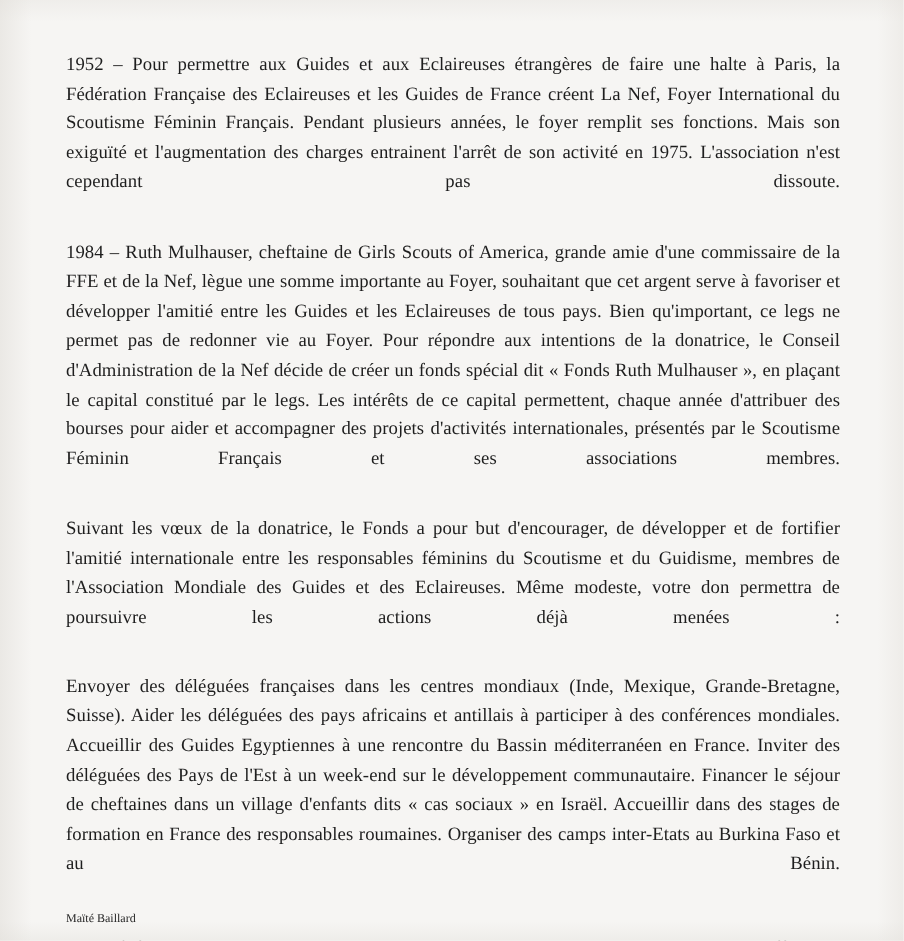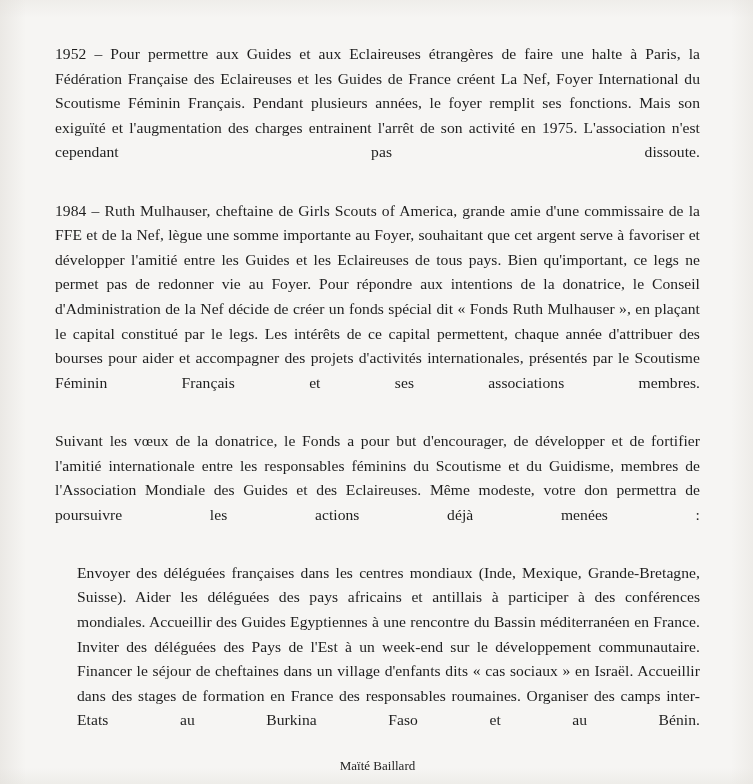--- a/index.html
+++ b/index.html
@@ -40,34 +40,33 @@
     line-height: 24.6px;
     text-align: justify;
     text-justify: inter-word;
     letter-spacing: 0.05px;
     word-spacing: 0.2px;
     color: #1e1e1e;
     -webkit-font-smoothing: antialiased;
   }
   p.para.last-of-body {
     margin-bottom: 21px;
-    margin-left: 22px;
   }
   p.para::after {
     content: "";
     display: inline-block;
     width: 100%;
   }
   .signature {
     position: absolute;
     left: 55px;
     top: 756px;
     width: 645px;
-    text-align: center;
-    font-size: 13px;
+    text-align: left;
+    font-size: 10px;
     line-height: 20px;
     color: #242424;
   }
 </style>
 </head>
 <body>
 
 <div class="page">
 
   <div class="text-column">

